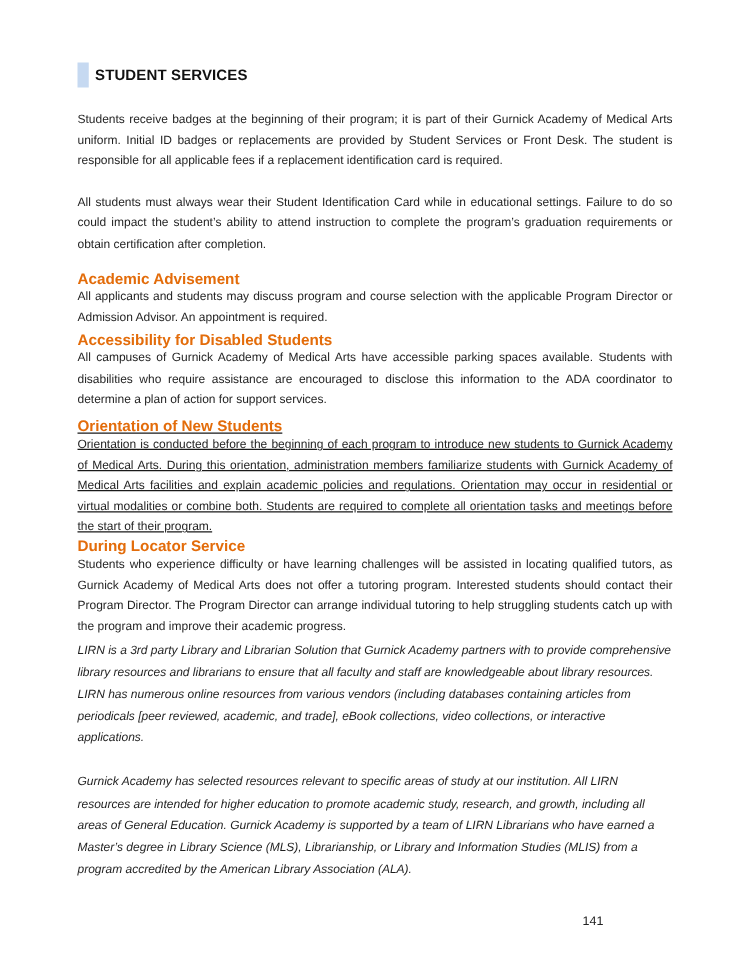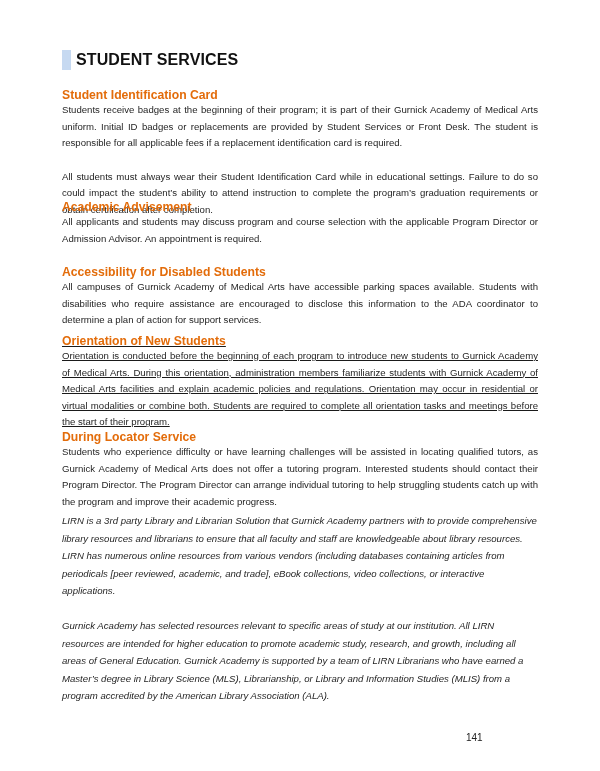--- a/index.html
+++ b/index.html
@@ -3,46 +3,45 @@
 <meta charset="utf-8">
 <style>
   html, body { margin:0; padding:0; }
   body {
     width:600px; height:771px; background:#ffffff; position:relative; overflow:hidden;
     font-family: "Liberation Sans", "DejaVu Sans", sans-serif; color:#1a1a1a;
   }
   .page { position:absolute; left:62px; top:50px; width:476px; }
   .title-row { display:flex; align-items:center; height:20px; }
   .title-marker { width:9px; height:20px; background:#c6d9f1; margin-right:5px; }
-  .title { font-weight:bold; font-size:16px; letter-spacing:0.1px; color:#111; }
+  .title { font-weight:bold; font-size:12px; letter-spacing:0.1px; color:#111; }
   .section { position:absolute; left:62px; width:476px; }
   .h { color:#e36c0a; font-weight:bold; font-size:12.2px; line-height:14px; margin:0; }
   .p { font-size:9.6px; line-height:16.6px; text-align:justify; margin:0; color:#1f1f1f; }
   .p.lib { text-align:left; line-height:17.6px;font-style:italic; }
   .gap { height:17px; }
   .pagenum { position:absolute; left:466px; top:732px; font-size:10px; color:#222; }
 </style>
 </head>
 <body>
 
 <div class="page">
   <div class="title-row">
     <div class="title-marker"></div>
     <div class="title">STUDENT SERVICES</div>
   </div>
 </div>
 
 <div class="section" style="top:88px;">
-  <h3 class="h">Student Identification Card</h3>
   <p class="p">Students receive badges at the beginning of their program; it is part of their Gurnick Academy of Medical Arts uniform. Initial ID badges or replacements are provided by Student Services or Front Desk. The student is responsible for all applicable fees if a replacement identification card is required.</p>
   <div class="gap"></div>
   <p class="p">All students must always wear their Student Identification Card while in educational settings. Failure to do so could impact the student’s ability to attend instruction to complete the program’s graduation requirements or obtain certification after completion.</p>
 </div>
 
-<div class="section" style="top:200px;">
+<div class="section" style="top:216px;">
   <h3 class="h">Academic Advisement</h3>
   <p class="p">All applicants and students may discuss program and course selection with the applicable Program Director or Admission Advisor. An appointment is required.</p>
 </div>
 
 <div class="section" style="top:265px;">
   <h3 class="h">Accessibility for Disabled Students</h3>
   <p class="p">All campuses of Gurnick Academy of Medical Arts have accessible parking spaces available. Students with disabilities who require assistance are encouraged to disclose this information to the ADA coordinator to determine a plan of action for support services.</p>
 </div>
 
 <div class="section" style="top:334px;text-decoration:underline;">

